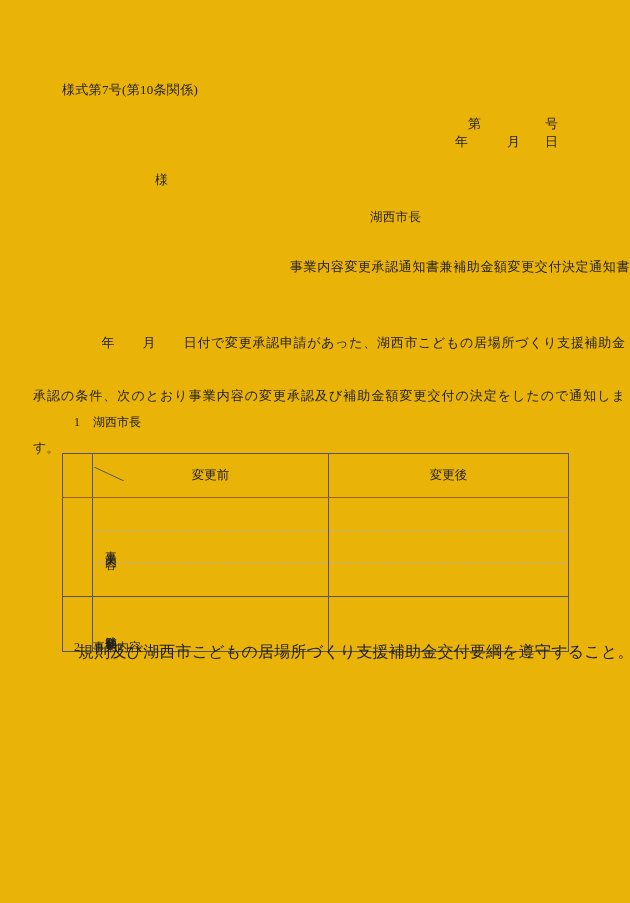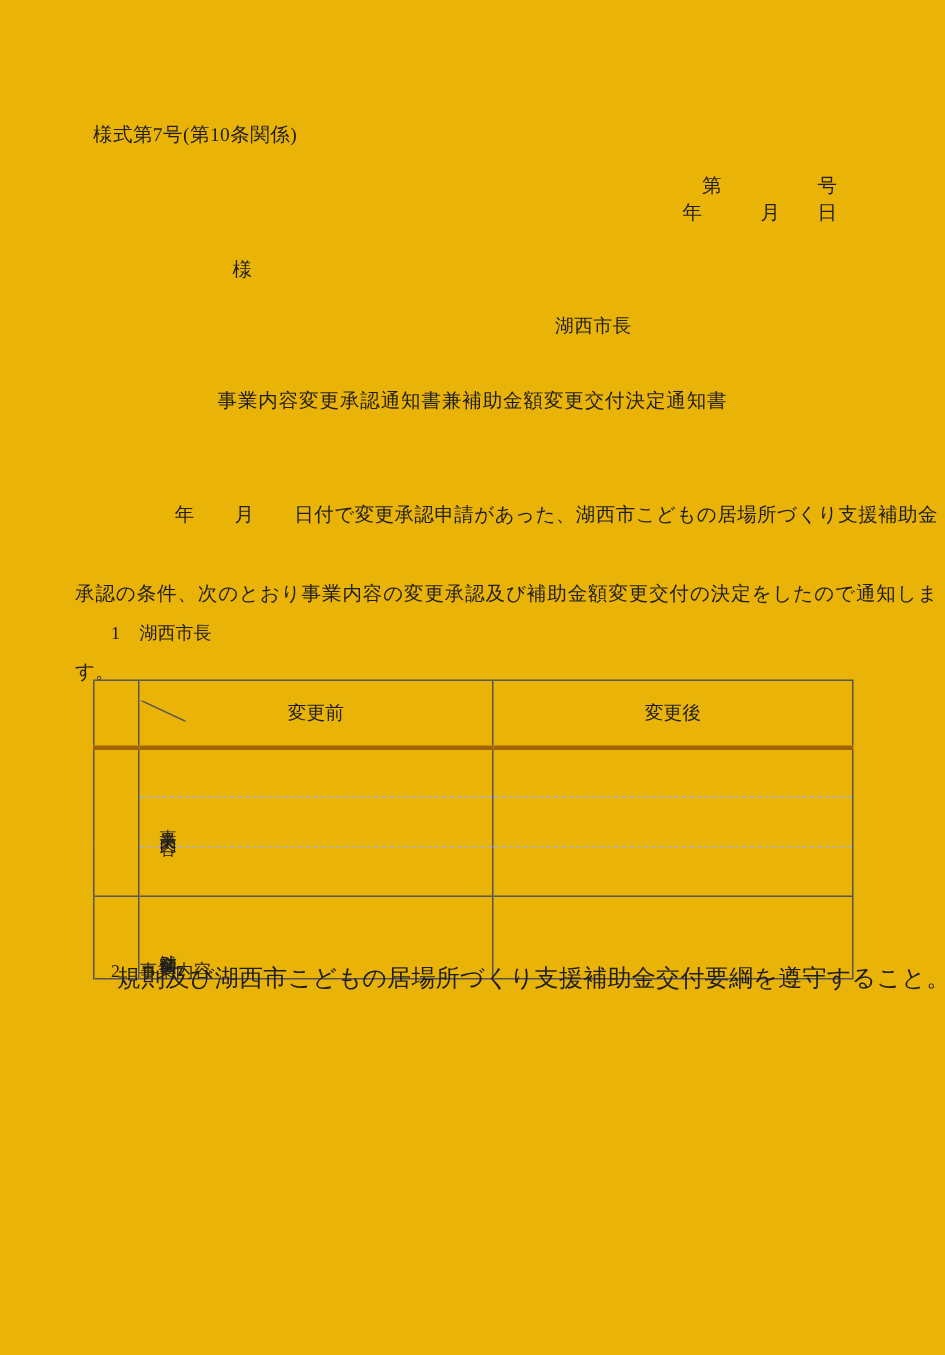--- a/index.html
+++ b/index.html
@@ -24,27 +24,27 @@
   .doc-no-suffix { left: 545px; top: 115px; font-size: 13px; }
   .date-year    { left: 455px; top: 133px; font-size: 13px; }
   .date-month   { left: 507px; top: 133px; font-size: 13px; }
   .date-day     { left: 545px; top: 133px; font-size: 13px; }
 
   .addressee { left: 155px; top: 171px; font-size: 13px; }
   .sender    { left: 370px; top: 209px; font-size: 12.5px; letter-spacing: 0.3px; }
 
   .doc-title {
     left: 0; top: 258px; width: 630px;
-    text-align: center; font-size: 13px; letter-spacing: 0.6px;
+    text-align: right; font-size: 13px; letter-spacing: 0.6px;
   }
 
   .body-para { left: 33px; top: 299px; width: 592px; }
   .body-para .bline {
     font-size: 13px; line-height: 16.6px; white-space: pre;
-    text-align: justify; text-align-last: justify; margin-left: 17px;
+    text-align: justify; text-align-last: justify;
   }
   .body-para .bline.last { text-align: left; text-align-last: left; }
 
   .sec-heading { font-size: 12px; }
   .sec-heading .num { display: inline-block; width: 19px; }
   .sec1-heading { left: 62px; top: 399px; }
   .sec2-heading { left: 62px; top: 624px; }
   .sec2-body    { left: 78px; top: 642px; font-size: 16px; letter-spacing: 0.2px; }
 
   .change-table-wrap { left: 62px; top: 417px; }
@@ -55,21 +55,21 @@
     border: 1px solid #555;
   }
   table.change-table td, table.change-table th {
     padding: 0;
     border-left: 1px solid #555;
     border-right: 1px solid #555;
     font-weight: normal;
   }
   tr.hdr { height: 14px; }
   tr.hdr th {
-    border-bottom: 3px solid #a16207;
+    border-bottom: 1px solid #a16207;
     font-size: 12.5px; line-height: 13px; text-align: center;
   }
   tr.sub { height: 33px; }
   tr.sub2 td, tr.sub3 td { border-top: 1px dashed #b0b0b0; }
   tr.amount { height: 51px; }
   tr.amount td { border-top: 1px solid #555; }
   td.vcell { text-align: center; vertical-align: middle; }
   .vlabel {
     display: inline-block;
     writing-mode: vertical-rl;

